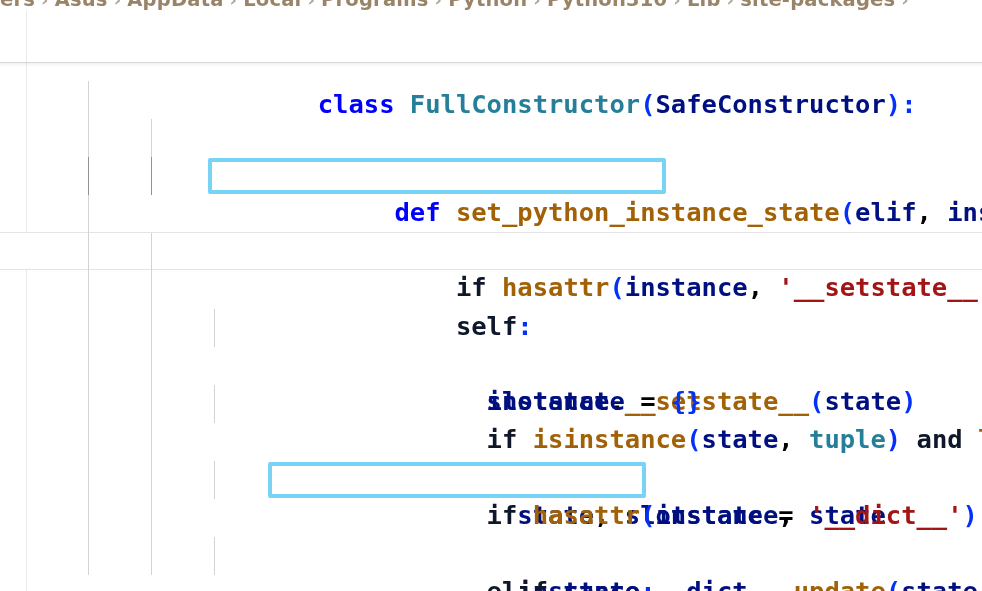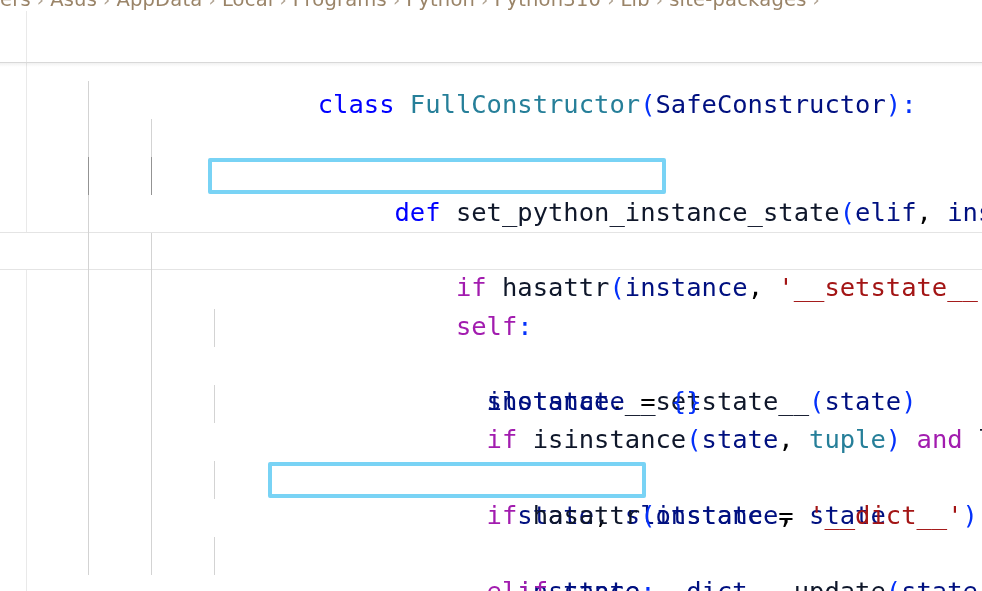--- a/index.html
+++ b/index.html
@@ -13,20 +13,21 @@
     overflow: hidden;
     font-family: "DejaVu Sans Mono", "Liberation Mono", monospace;
   }
 
   #app {
     position: relative;
     width: 982px;
     height: 591px;
     background: #ffffff;
     overflow: hidden;
+    font-weight: bold;
   }
 
   
   .breadcrumb {
     position: absolute;
     top: -11px;
     left: 0;
     width: 982px;
     height: 22px;
     line-height: 22px;
@@ -134,24 +135,24 @@
     position: absolute;
     border: 4px solid #79d3f5;
     border-radius: 2px;
     background: transparent;
     box-sizing: border-box;
     z-index: 2;
     pointer-events: none;
   }
 
   
-  .kw   { color: #a21caf; }           
+  .kw   { color: #0f172a; }           
   .kwb  { color: #0000ff; }           
   .type { color: #267f99; }           
-  .fn   { color: #0f172a; }           
+  .fn   { color: #a16207; }           
   .var  { color: #001080; }           
   .str  { color: #a31515; }           
   .op   { color: #000000; }           
   .punc { color: #0431fa; }           
   .plain{ color: #000000; }
 </style>
 </head>
 <body>
 
 <div id="app">

